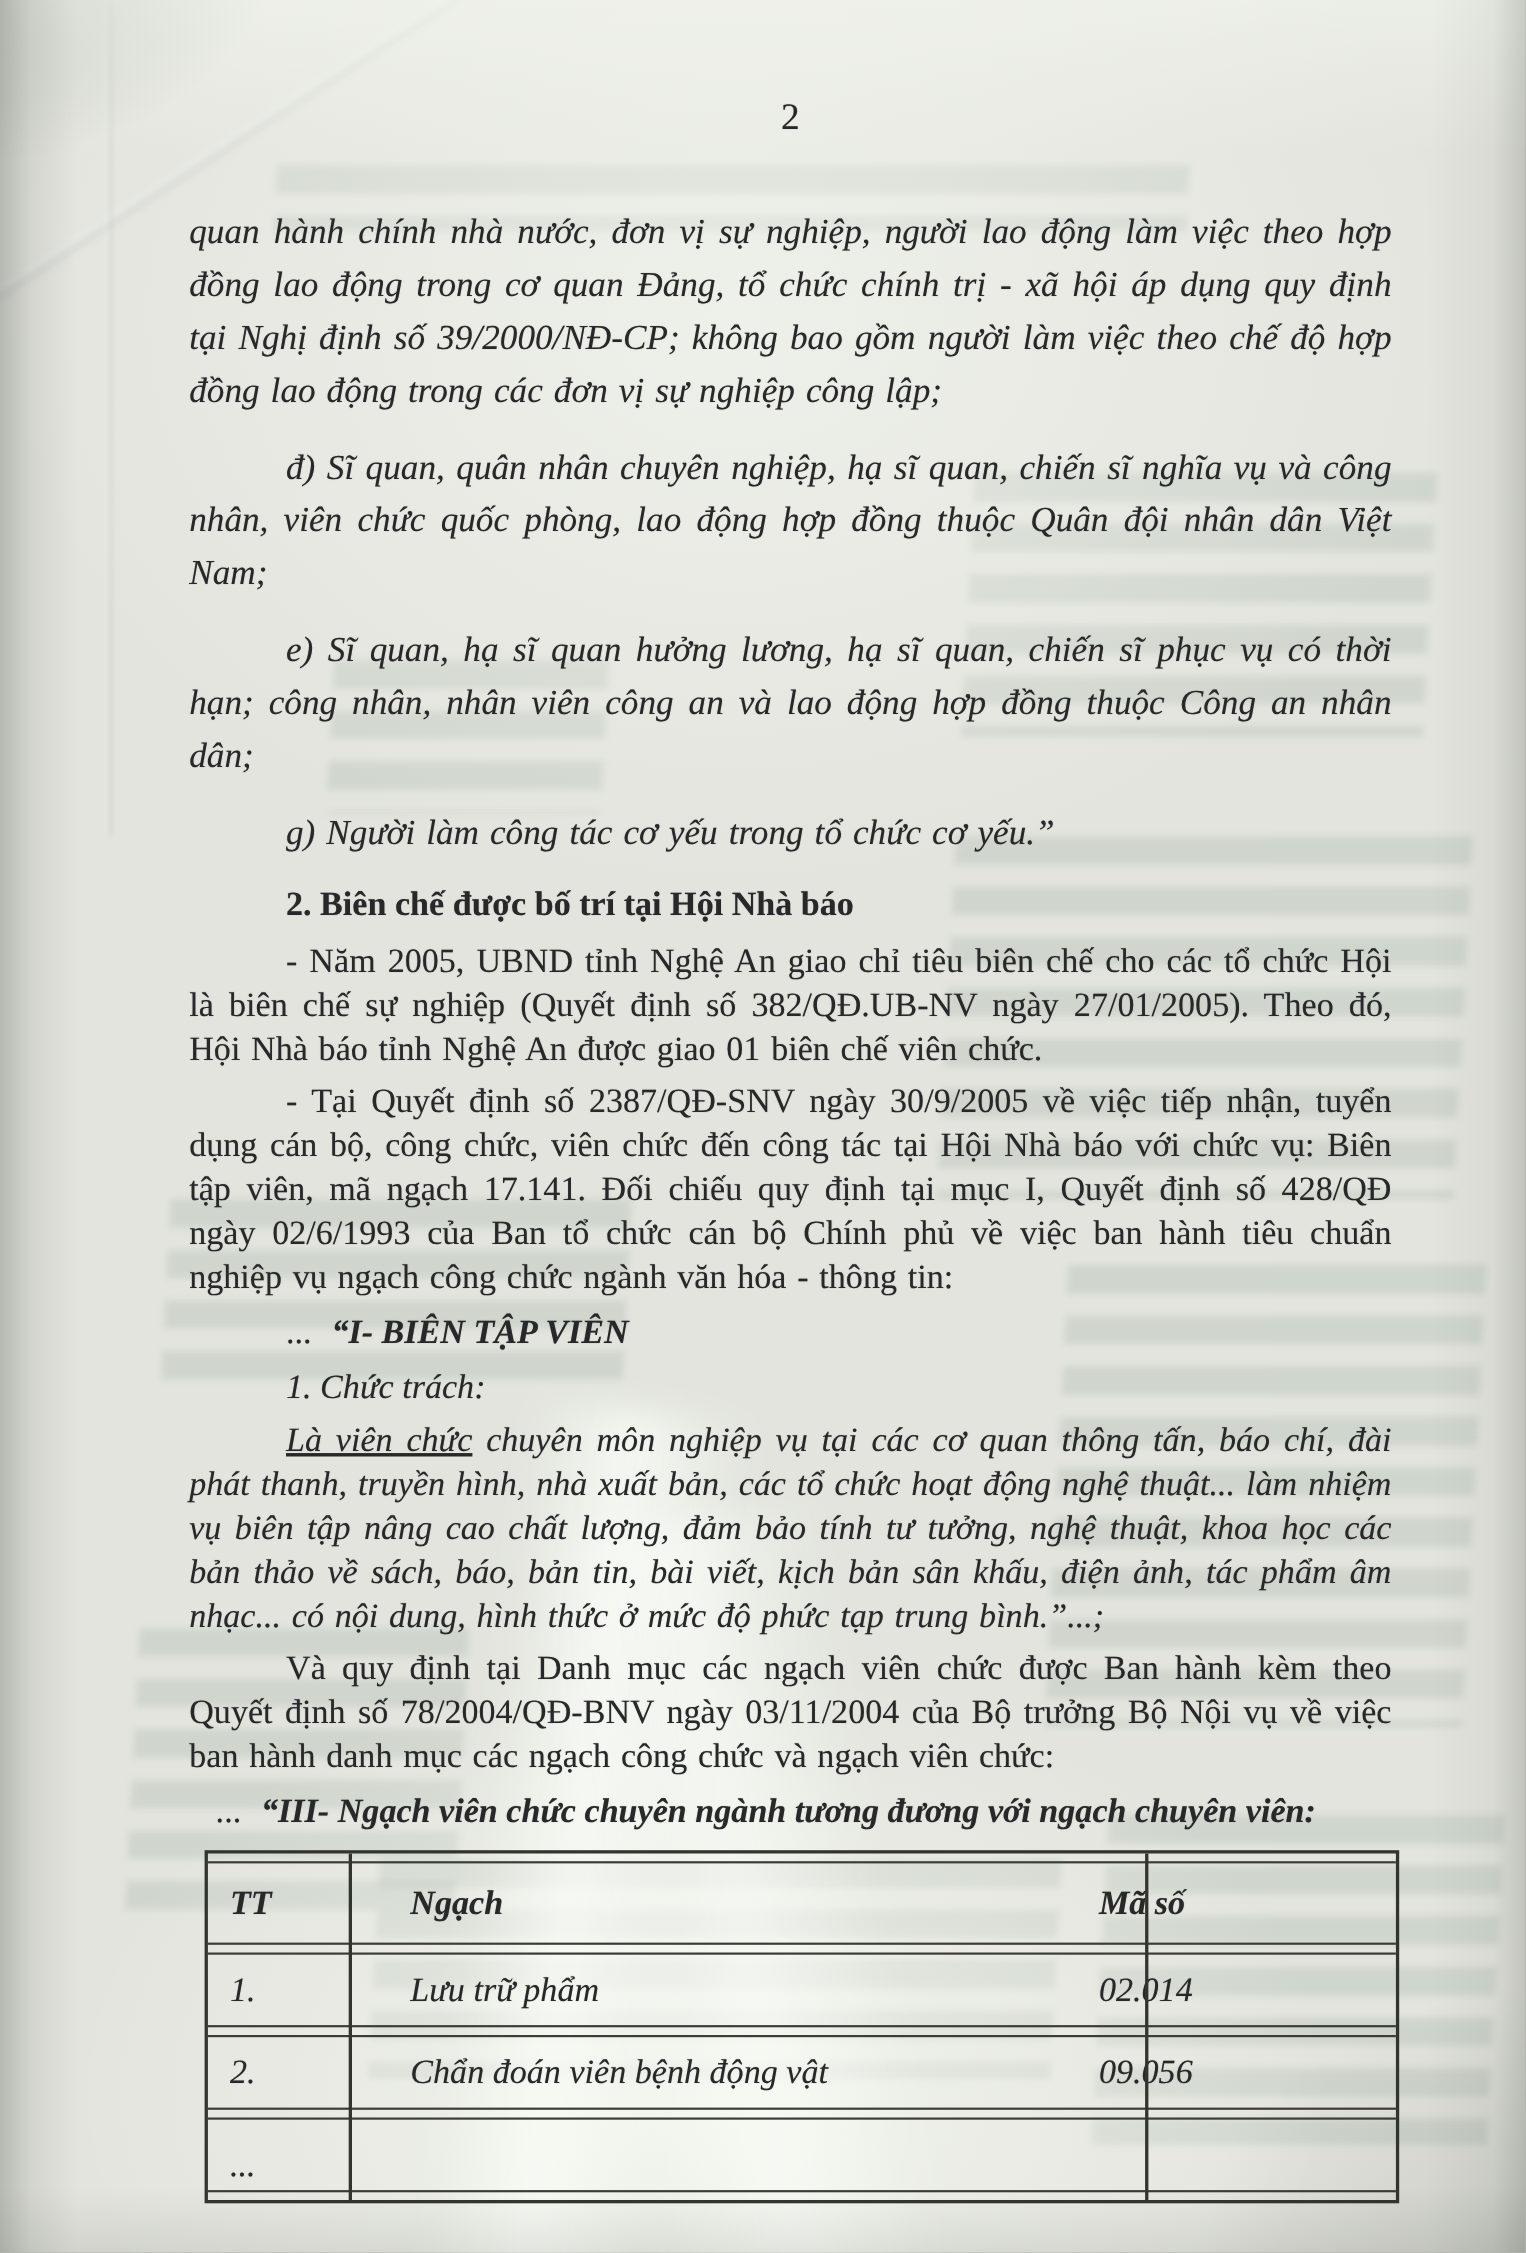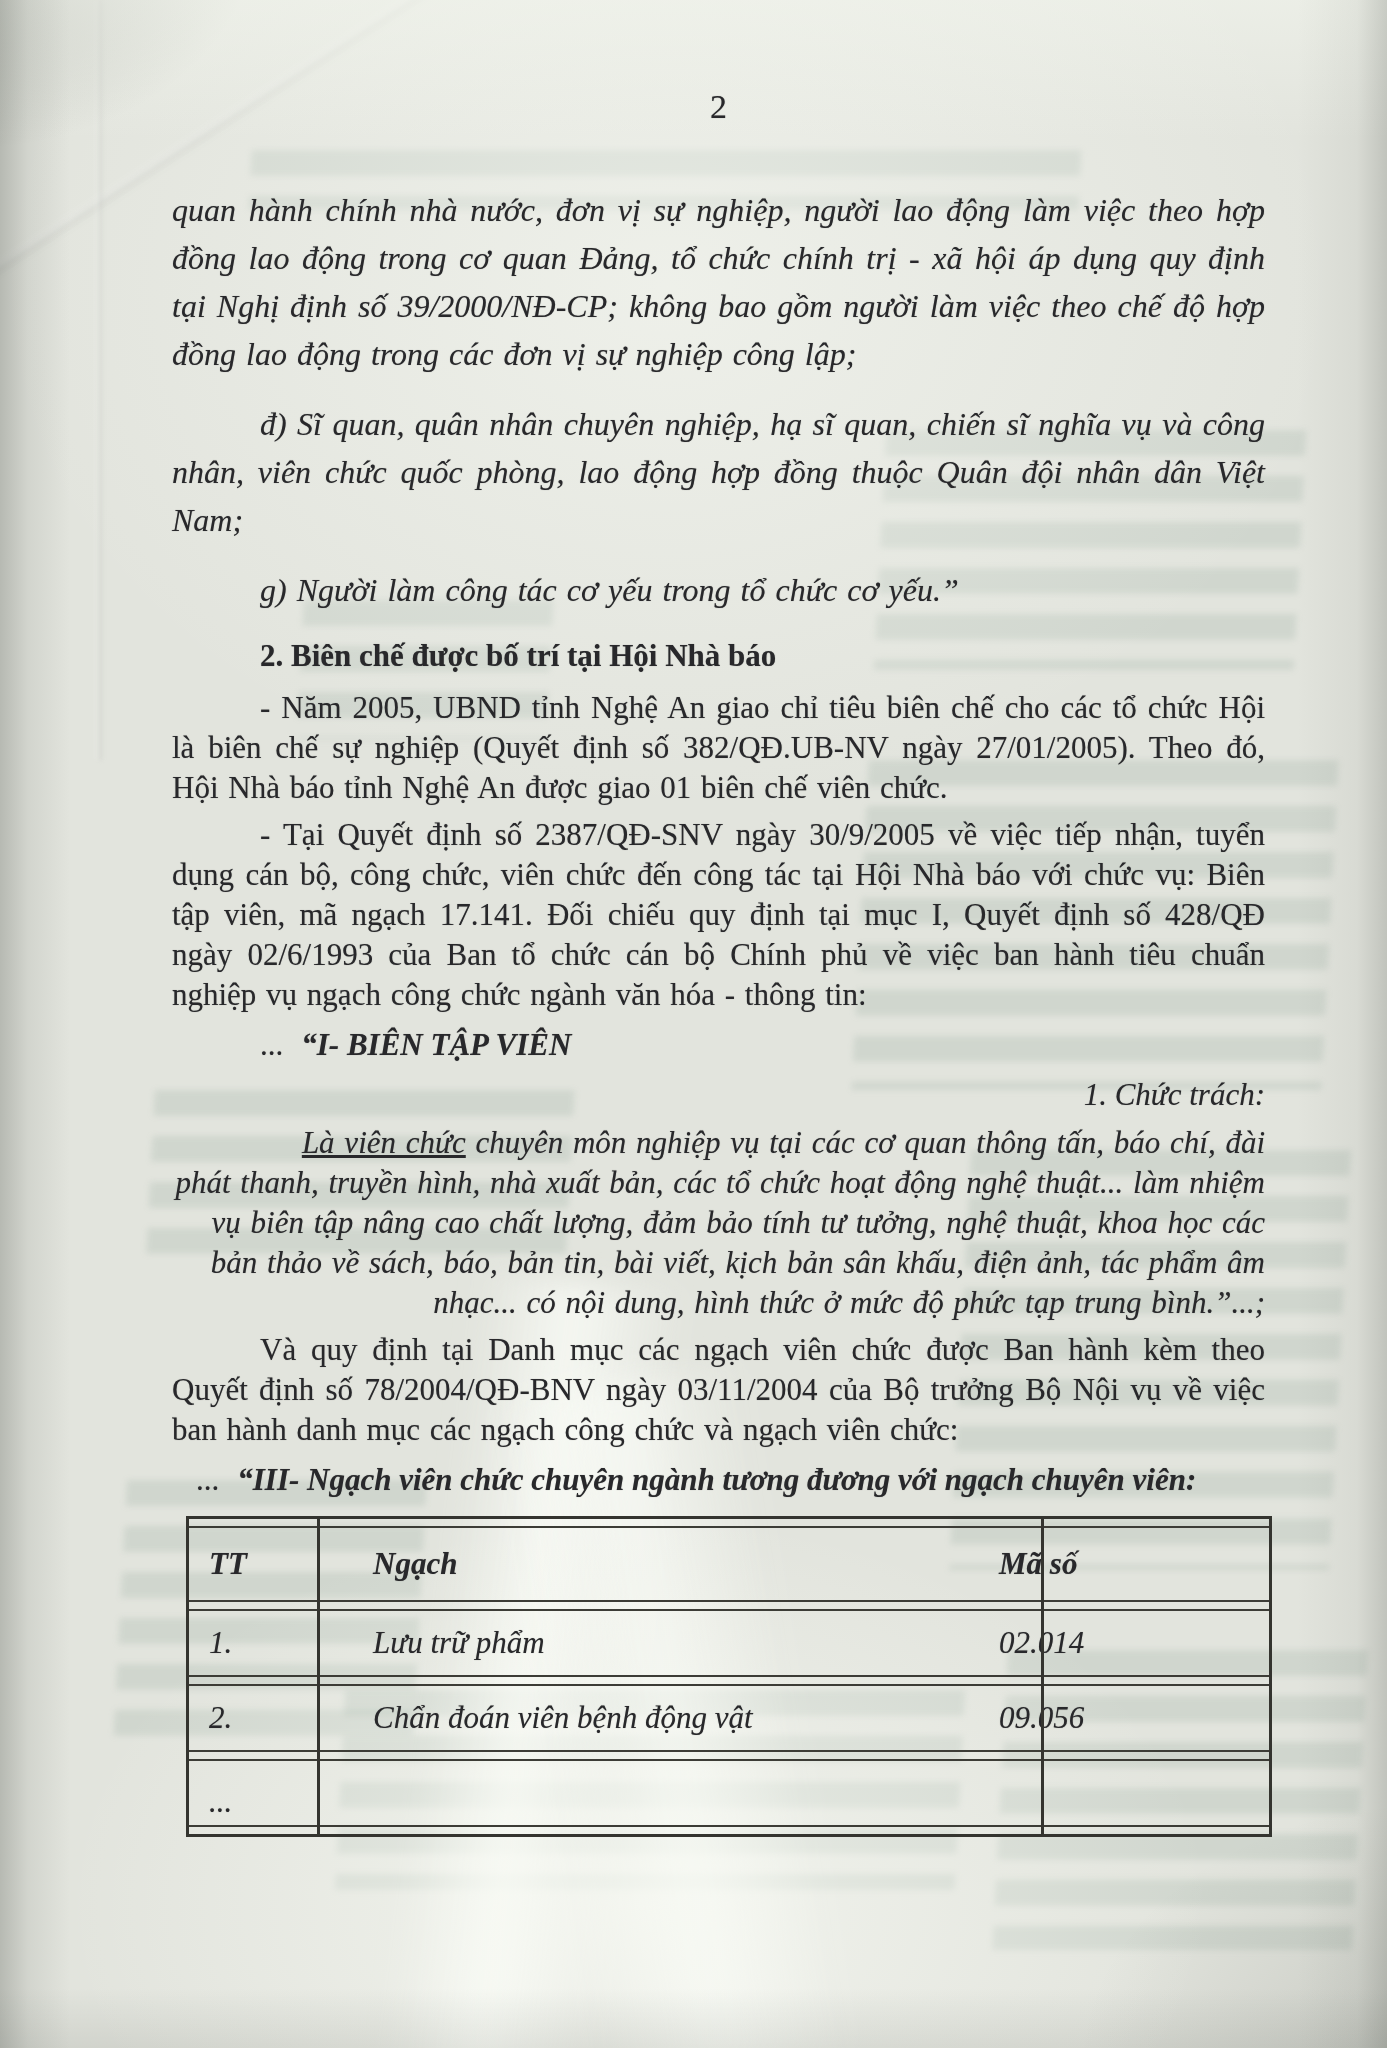--- a/index.html
+++ b/index.html
@@ -62,21 +62,21 @@
   p{margin:0;}
   .just{text-align:justify;text-justify:inter-word;word-spacing:2px;}
   .secA{font-style:italic;font-size:32px;line-height:48px;}
   .secB{font-size:31px;line-height:40px;}
   .mA{margin-bottom:22px;}
   .mB{margin-bottom:7px;}
   .indent{text-indent:88px;}
   .indent-sm{text-indent:24px;}
   .bold{font-weight:bold;}
   .boldital{font-weight:bold;font-style:italic;}
-  .ital{font-style:italic;text-align:right;}
+  .ital{font-style:italic;}
   .underline{text-decoration:underline;}
   .h2line{font-size:31px;line-height:44px;margin:20px 0 10px 0;}
   .ellip{margin-right:18px;}
   .lead-line{margin-top:10px;margin-bottom:8px;}
   
   .doc-table{
     position:relative;
     margin:16px 0 0 14px;
     width:1080px;
     border:3px solid #34342f;
@@ -119,20 +119,21 @@
   <div class="bleed" style="left:340px;top:1690px;width:620px;height:200px"></div>
 
   <div class="content">
 
     <div class="page-number">2</div>
 
     <p class="secA just mA">quan hành chính nhà nước, đơn vị sự nghiệp, người lao động làm việc theo hợp đồng lao động trong cơ quan Đảng, tổ chức chính trị - xã hội áp dụng quy định tại Nghị định số 39/2000/NĐ-CP; không bao gồm người làm việc theo chế độ hợp đồng lao động trong các đơn vị sự nghiệp công lập;</p>
 
     <p class="secA just indent mA">đ) Sĩ quan, quân nhân chuyên nghiệp, hạ sĩ quan, chiến sĩ nghĩa vụ và công nhân, viên chức quốc phòng, lao động hợp đồng thuộc Quân đội nhân dân Việt Nam;</p>
 
+    <p class="secA just indent mA">e) Sĩ quan, hạ sĩ quan hưởng lương, hạ sĩ quan, chiến sĩ phục vụ có thời hạn; công nhân, nhân viên công an và lao động hợp đồng thuộc Công an nhân dân;</p>
 
     <p class="secA just indent">g) Người làm công tác cơ yếu trong tổ chức cơ yếu.”</p>
 
     <p class="secB bold indent h2line">2. Biên chế được bố trí tại Hội Nhà báo</p>
 
     <p class="secB just indent mB">- Năm 2005, UBND tỉnh Nghệ An giao chỉ tiêu biên chế cho các tổ chức Hội là biên chế sự nghiệp (Quyết định số 382/QĐ.UB-NV ngày 27/01/2005). Theo đó, Hội Nhà báo tỉnh Nghệ An được giao 01 biên chế viên chức.</p>
 
     <p class="secB just indent mB">- Tại Quyết định số 2387/QĐ-SNV ngày 30/9/2005 về việc tiếp nhận, tuyển dụng cán bộ, công chức, viên chức đến công tác tại Hội Nhà báo với chức vụ: Biên tập viên, mã ngạch 17.141. Đối chiếu quy định tại mục I, Quyết định số 428/QĐ ngày 02/6/1993 của Ban tổ chức cán bộ Chính phủ về việc ban hành tiêu chuẩn nghiệp vụ ngạch công chức ngành văn hóa - thông tin:</p>
 
     <p class="secB indent lead-line"><span class="ellip">...</span><span class="boldital">“I- BIÊN TẬP VIÊN</span></p>

